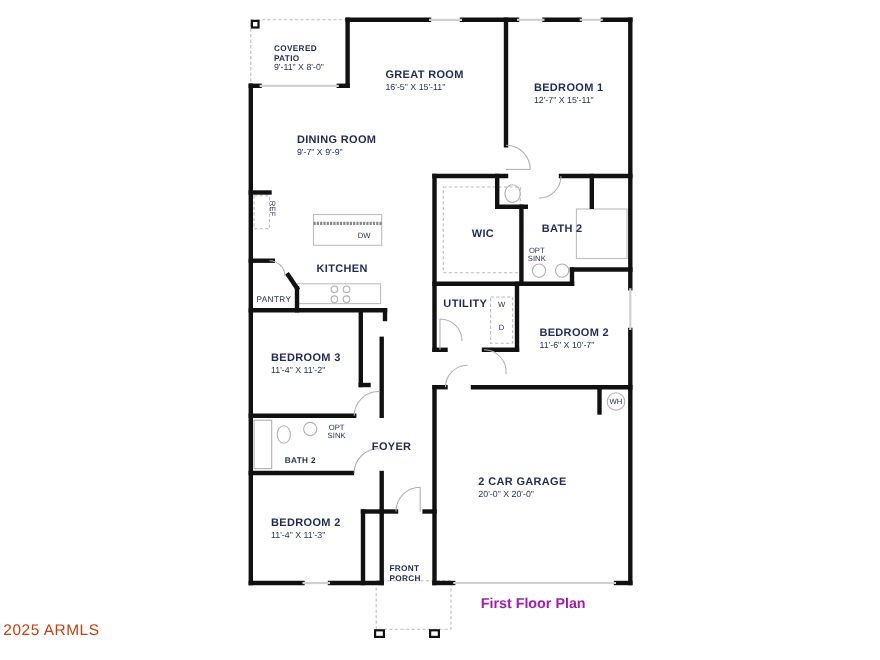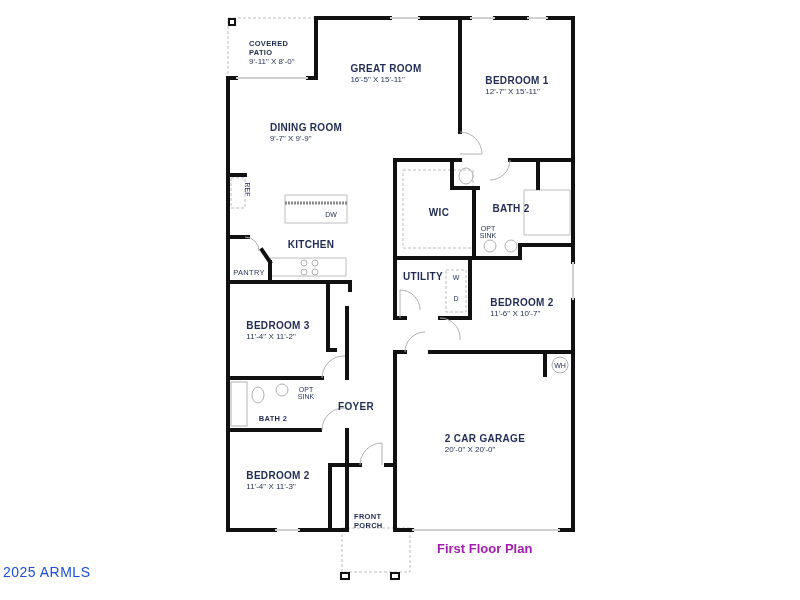--- a/index.html
+++ b/index.html
@@ -3,21 +3,21 @@
 <meta charset="utf-8">
 <style>
   html, body { margin: 0; padding: 0; background: #ffffff; }
   body { width: 800px; height: 600px; position: relative; overflow: hidden; font-family: "Liberation Sans", sans-serif; }
   svg.plan { position: absolute; left: 0; top: 0; width: 800px; height: 600px; }
   .lbl { position: absolute; color: #1f2a55; white-space: nowrap; transform: translateX(-50%); line-height: 1.15; }
   .lbl .name { font-weight: bold; font-size: 10px; letter-spacing: 0.3px; display: block; }
   .lbl .dim { font-size: 8px; display: block; color: #1f2a55; }
   .small .name { font-size: 7.5px; }
   .title { position: absolute; left: 437px; top: 541px; font-size: 13px; font-weight: bold; color: #a21caf; }
-  .wm { position: absolute; left: 3px; top: 564px; font-size: 14px; color: #1d4ed8; letter-spacing: 0.5px; }
+  .wm { position: absolute; left: 3px; top: 564px; font-size: 14px; color: #c2410c; letter-spacing: 0.5px; }
   .fix { position: absolute; font-size: 7px; color: #1f2a55; transform: translateX(-50%); white-space: nowrap; }
 </style>
 </head>
 <body>
 
 <svg class="plan" viewBox="0 0 800 600" xmlns="http://www.w3.org/2000/svg">
   <g fill="none" stroke="#bdbdbd" stroke-width="1">
     <rect x="228" y="18" width="88" height="60" stroke-dasharray="3,2"></rect>
     <rect x="342" y="528" width="68" height="44" stroke-dasharray="3,2"></rect>
     <rect x="285" y="195" width="62" height="28"></rect>
@@ -172,21 +172,21 @@
 <div class="lbl" style="left:278px;top:320px">
   <span class="name">BEDROOM 3</span>
   <span class="dim">11'-4" X 11'-2"</span>
 </div>
 <div class="lbl small" style="left:273px;top:415px">
   <span class="name">BATH 2</span>
 </div>
 <div class="lbl" style="left:356px;top:401px">
   <span class="name">FOYER</span>
 </div>
-<div class="lbl" style="left:485px;top:433px">
+<div class="lbl" style="left:475px;top:433px">
   <span class="name">2 CAR GARAGE</span>
   <span class="dim">20'-0" X 20'-0"</span>
 </div>
 <div class="lbl" style="left:278px;top:470px">
   <span class="name">BEDROOM 2</span>
   <span class="dim">11'-4" X 11'-3"</span>
 </div>
 <div class="lbl small" style="left:372px;top:513px">
   <span class="name" style="width:36px;white-space:normal">FRONT PORCH</span>
 </div>

